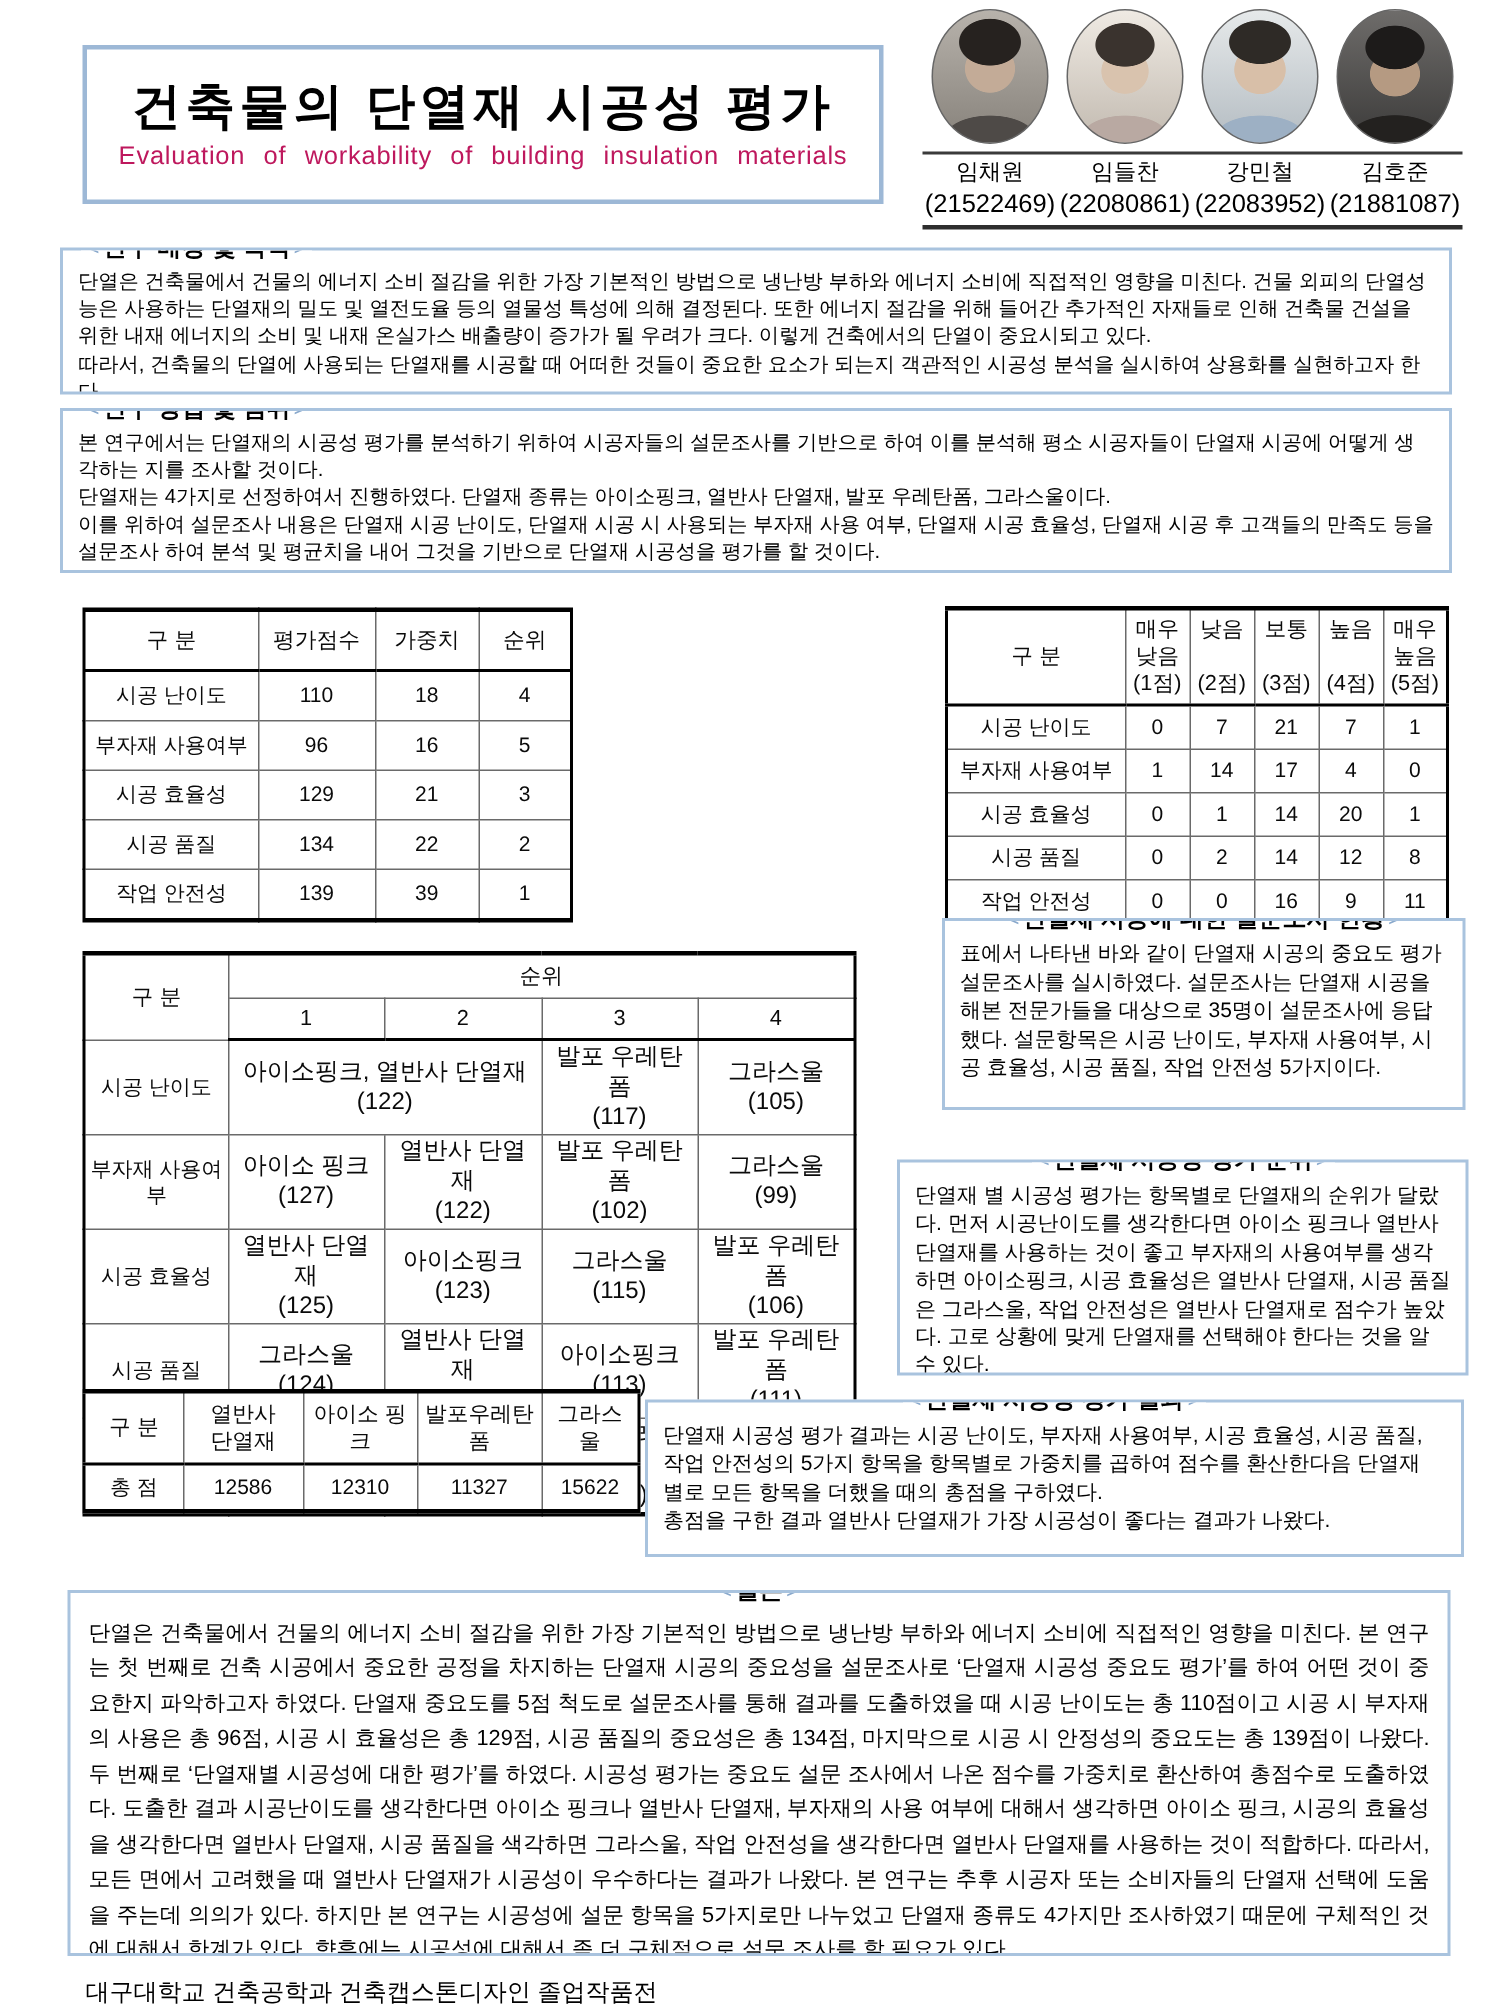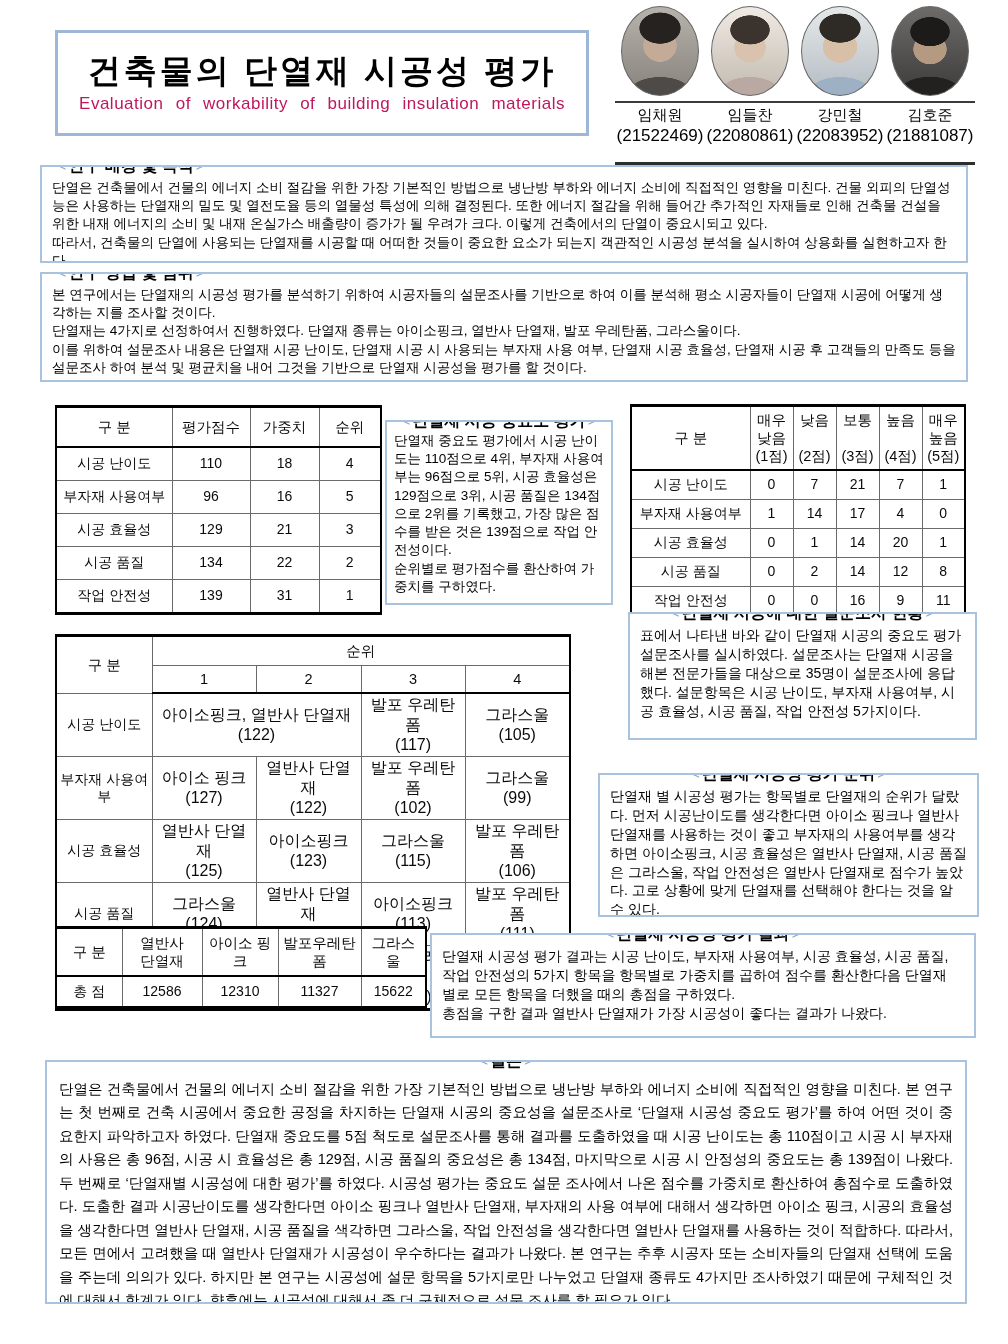--- a/index.html
+++ b/index.html
@@ -31,21 +31,21 @@
     radial-gradient(ellipse 46% 28% at 50% 24%,#2e2a26 58%,transparent 60%),
     radial-gradient(ellipse 37% 30% at 50% 45%,#d8bfa8 60%,transparent 62%),
     radial-gradient(ellipse 62% 26% at 50% 96%,#9db0c4 62%,transparent 64%),
     linear-gradient(180deg,#e6e9ea,#b4bcc2);}
   .p4{background:
     radial-gradient(ellipse 44% 28% at 50% 28%,#1d1b1a 58%,transparent 60%),
     radial-gradient(ellipse 36% 28% at 50% 48%,#b59a82 60%,transparent 62%),
     radial-gradient(ellipse 64% 28% at 50% 97%,#23211f 62%,transparent 64%),
     linear-gradient(180deg,#6e6c6a,#3c3b3a);}
   .name-row{display:grid;grid-template-columns:repeat(4,1fr);margin-top:5px;
-    border-top:2px solid #3a3a3a;border-bottom:3px solid #2e2e2e;padding:3px 0 16px;}
+    border-top:2px solid #3a3a3a;border-bottom:3px solid #2e2e2e;padding:3px 0 4px;}
   .m-cell{text-align:center;line-height:1.25;}
   .m-name{font-size:15px;}
   .m-id{font-size:17px;}
 
   
   .box{position:absolute;border:2px solid #a9c3de;background:#fff;overflow:hidden;}
   .cap{position:absolute;top:-11px;background:#fff;padding:0 3px;font-weight:bold;
     font-size:16px;white-space:nowrap;line-height:1.2;z-index:2;}
   .cap::before{content:"<";color:#8aa9cc;font-weight:normal;margin-right:2px;}
   .cap::after{content:">";color:#8aa9cc;font-weight:normal;margin-left:2px;}
@@ -158,31 +158,26 @@
         </tr>
         <tr>
           <td>시공 품질</td>
           <td>134</td>
           <td>22</td>
           <td>2</td>
         </tr>
         <tr>
           <td>작업 안전성</td>
           <td>139</td>
-          <td>31</td>
+          <td>39</td>
           <td>1</td>
         </tr>
       </tbody>
     </table>
 
-  <div class="box" style="left:385px;top:420px;width:224px;height:181px">
-    <span class="cap center">단열재 시공 중요도 평가</span>
-    <div class="bodytext" style="padding:10px 7px 4px"> 단열재 중요도 평가에서 시공 난이도는 110점으로 4위, 부자재 사용여부는 96점으로 5위, 시공 효율성은 129점으로 3위, 시공 품질은 134점으로 2위를 기록했고, 가장 많은 점수를 받은 것은 139점으로 작업 안전성이다.
-순위별로 평가점수를 환산하여 가중치를 구하였다.</div>
-  </div>
 
   <table class="tbl t2" style="left:630px;top:404px;width:334px">
     <colgroup>
         <col style="width:119px">
         <col style="width:43px">
         <col style="width:43px">
         <col style="width:43px">
         <col style="width:43px">
         <col style="width:43px">
       </colgroup>
@@ -370,14 +365,15 @@
     <span class="cap center">단열재 시공성 평가 결과</span>
     <div class="bodytext" style="font-size:14px"> 단열재 시공성 평가 결과는 시공 난이도, 부자재 사용여부, 시공 효율성, 시공 품질, 작업 안전성의 5가지 항목을 항목별로 가중치를 곱하여 점수를 환산한다음 단열재 별로 모든 항목을 더했을 때의 총점을 구하였다.
 총점을 구한 결과 열반사 단열재가 가장 시공성이 좋다는 결과가 나왔다.</div>
   </div>
 
   <div class="box" style="left:45px;top:1060px;width:918px;height:240px">
     <span class="cap center">결론</span>
     <div class="bodytext conc-body"> 단열은 건축물에서 건물의 에너지 소비 절감을 위한 가장 기본적인 방법으로 냉난방 부하와 에너지 소비에 직접적인 영향을 미친다. 본 연구는 첫 번째로 건축 시공에서 중요한 공정을 차지하는 단열재 시공의 중요성을 설문조사로 ‘단열재 시공성 중요도 평가’를 하여 어떤 것이 중요한지 파악하고자 하였다. 단열재 중요도를 5점 척도로 설문조사를 통해 결과를 도출하였을 때 시공 난이도는 총 110점이고 시공 시 부자재의 사용은 총 96점, 시공 시 효율성은 총 129점, 시공 품질의 중요성은 총 134점, 마지막으로 시공 시 안정성의 중요도는 총 139점이 나왔다. 두 번째로 ‘단열재별 시공성에 대한 평가’를 하였다. 시공성 평가는 중요도 설문 조사에서 나온 점수를 가중치로 환산하여 총점수로 도출하였다. 도출한 결과 시공난이도를 생각한다면 아이소 핑크나 열반사 단열재, 부자재의 사용 여부에 대해서 생각하면 아이소 핑크, 시공의 효율성을 생각한다면 열반사 단열재, 시공 품질을 색각하면 그라스울, 작업 안전성을 생각한다면 열반사 단열재를 사용하는 것이 적합하다. 따라서, 모든 면에서 고려했을 때 열반사 단열재가 시공성이 우수하다는 결과가 나왔다. 본 연구는 추후 시공자 또는 소비자들의 단열재 선택에 도움을 주는데 의의가 있다. 하지만 본 연구는 시공성에 설문 항목을 5가지로만 나누었고 단열재 종류도 4가지만 조사하였기 때문에 구체적인 것에 대해서 한계가 있다. 향후에는 시공성에 대해서 좀 더 구체적으로 설문 조사를 할 필요가 있다.</div>
   </div>
 
+  <div class="footer">대구대학교 건축공학과 건축캡스톤디자인 졸업작품전</div>
 
 </div>
 
 </body></html>

